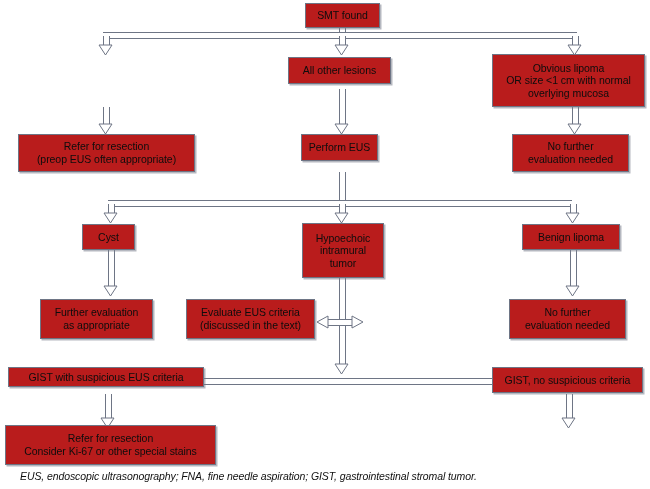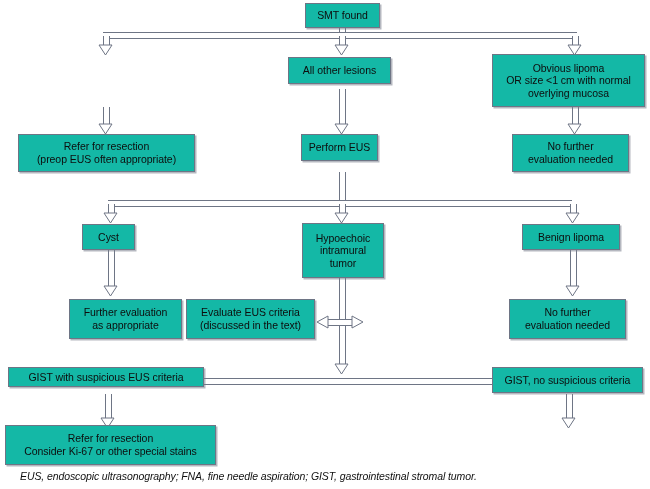--- a/index.html
+++ b/index.html
@@ -16,21 +16,21 @@
     position: relative;
     width: 650px;
     height: 489px;
     background: #ffffff;
     overflow: hidden;
   }
   
   .node {
     position: absolute;
     box-sizing: border-box;
-    background: #14b8a6;
+    background: #b91c1c;
     border: 1px solid #6e7585;
     box-shadow: 1.5px 1.5px 0 rgba(120,126,140,0.55);
     display: flex;
     align-items: center;
     justify-content: center;
     text-align: center;
     color: #0d0d0d;
     font-size: 10.5px;
     line-height: 12.6px;
     letter-spacing: -0.05px;
@@ -235,21 +235,21 @@
   <div class="node" style="left:302px; top:223px; width:82px; height:55px;">
     <span class="txt">Hypoechoic
 intramural
 tumor</span>
   </div>
 
   <div class="node" style="left:522px; top:224px; width:98px; height:26px;">
     <span class="txt">Benign lipoma</span>
   </div>
 
-  <div class="node" style="left:69px; top:299px; width:113px; height:40px;">
+  <div class="node" style="left:40px; top:299px; width:113px; height:40px;">
     <span class="txt">Further evaluation
 as appropriate</span>
   </div>
 
   <div class="node" style="left:186px; top:299px; width:129px; height:40px;">
     <span class="txt">Evaluate EUS criteria
 (discussed in the text)</span>
   </div>
 
 

